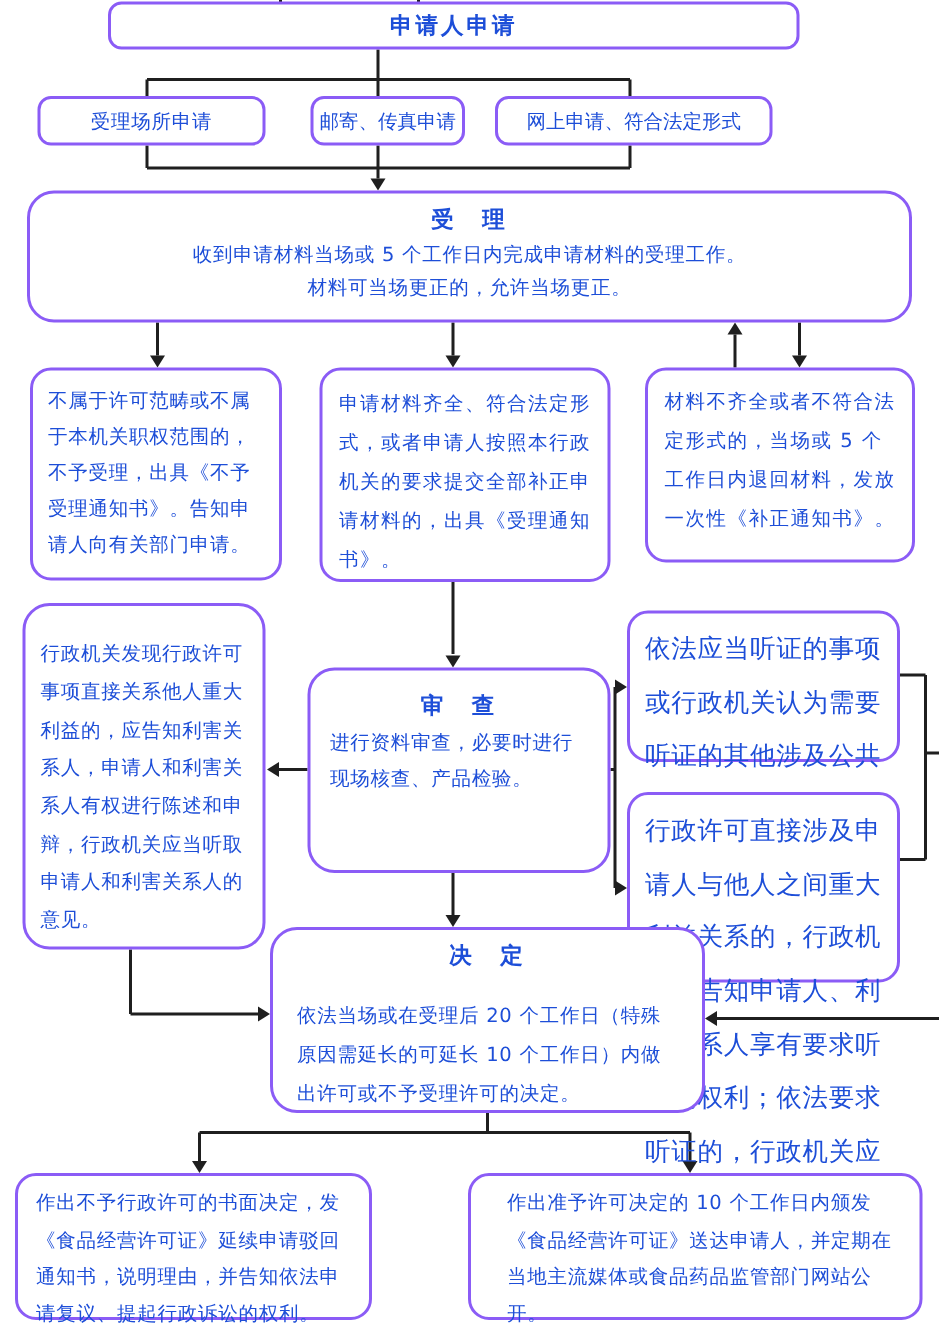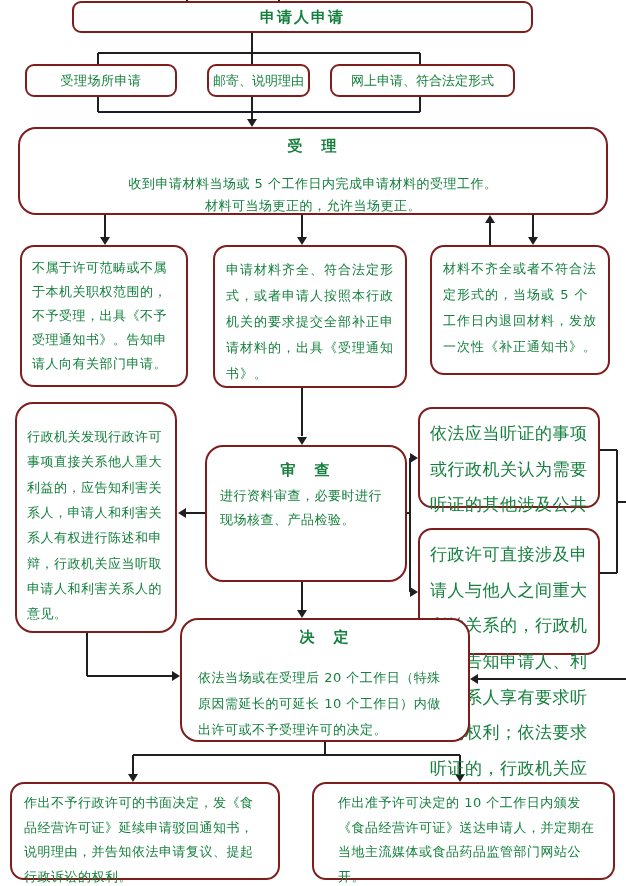--- a/index.html
+++ b/index.html
@@ -2,22 +2,22 @@
 <html><head>
 <meta charset="utf-8">
 <style>
   html,body{margin:0;padding:0;background:#ffffff;}
   #canvas{
     position:relative;width:626px;height:886px;background:#ffffff;
     overflow:hidden;font-family:"DejaVu Sans",sans-serif;color:#141414;
   }
   #connectors{position:absolute;left:0;top:0;z-index:1;}
   .box{
-    position:absolute;box-sizing:border-box;border:2px solid #7f1d1d;
-    background:#ffffff;z-index:2;color:#15803d;
+    position:absolute;box-sizing:border-box;border:2px solid #8b5cf6;
+    background:#ffffff;z-index:2;color:#1d4ed8;
   }
   .rounded-sm{border-radius:9px;}
   .rounded-md{border-radius:14px;}
   .rounded-lg{border-radius:18px;}
   .center{display:flex;align-items:center;justify-content:center;text-align:center;}
   .boxtitle{font-weight:bold;font-size:15px;letter-spacing:2px;text-align:center;}
   .bodytext{font-size:13px;letter-spacing:0.5px;text-align:left;}
   .smalltext{font-size:17px;letter-spacing:0.5px;text-align:left;}
   .centertext{text-align:center;}
 </style>
@@ -72,29 +72,29 @@
   </svg>
 
   <div class="box rounded-sm center" style="left:72px;top:1px;width:461px;height:32px;">
     <span class="boxtitle" style="font-size:15px;">申请人申请</span>
   </div>
 
   <div class="box rounded-sm center" style="left:25px;top:64px;width:152px;height:33px;">
     <span class="bodytext centertext">受理场所申请</span>
   </div>
   <div class="box rounded-sm center" style="left:207px;top:64px;width:103px;height:33px;">
-    <span class="bodytext centertext" style="letter-spacing:0;">邮寄、说明理由</span>
+    <span class="bodytext centertext" style="letter-spacing:0;">邮寄、传真申请</span>
   </div>
   <div class="box rounded-sm center" style="left:330px;top:64px;width:185px;height:33px;">
     <span class="bodytext centertext" style="letter-spacing:0;">网上申请、符合法定形式</span>
   </div>
 
   <div class="box rounded-lg" style="left:18px;top:127px;width:590px;height:88px;padding-top:8px;">
     <div class="boxtitle">受　理</div>
-    <div class="bodytext centertext" style="margin-top:17px;line-height:1.7;">收到申请材料当场或 5 个工作日内完成申请材料的受理工作。</div>
+    <div class="bodytext centertext" style="margin-top:4px;line-height:1.7;">收到申请材料当场或 5 个工作日内完成申请材料的受理工作。</div>
     <div class="bodytext centertext" style="line-height:1.7;">材料可当场更正的，允许当场更正。</div>
   </div>
 
   <div class="box rounded-md" style="left:20px;top:245px;width:168px;height:142px;padding:9px 10px;">
     <div class="bodytext" style="line-height:1.85;">不属于许可范畴或不属于本机关职权范围的，不予受理，出具《不予受理通知书》。告知申请人向有关部门申请。</div>
   </div>
 
   <div class="box rounded-md" style="left:213px;top:245px;width:194px;height:143px;padding:10px 11px;">
     <div class="bodytext" style="line-height:2.0;letter-spacing:1px;">申请材料齐全、符合法定形式，或者申请人按照本行政机关的要求提交全部补正申请材料的，出具《受理通知书》。</div>
   </div>
@@ -118,21 +118,21 @@
 
   <div class="box rounded-md" style="left:418px;top:528px;width:182px;height:127px;padding:7px 10px;">
     <div class="smalltext" style="line-height:2.1;">行政许可直接涉及申请人与他人之间重大利益关系的，行政机关应告知申请人、利害关系人享有要求听证的权利；依法要求听证的，行政机关应当组织听证。</div>
   </div>
 
   <div class="box rounded-lg" style="left:180px;top:618px;width:290px;height:124px;padding-top:8px;">
     <div class="boxtitle">决　定</div>
     <div class="bodytext" style="margin-top:18px;padding:0 16px;line-height:2.0;">依法当场或在受理后 20 个工作日（特殊原因需延长的可延长 10 个工作日）内做出许可或不予受理许可的决定。</div>
   </div>
 
-  <div class="box rounded-md" style="left:10px;top:782px;width:270px;height:98px;padding:7px 12px;">
+  <div class="box rounded-md" style="left:10px;top:782px;width:238px;height:98px;padding:7px 12px;">
     <div class="bodytext" style="line-height:1.9;">作出不予行政许可的书面决定，发《食品经营许可证》延续申请驳回通知书，说明理由，并告知依法申请复议、提起行政诉讼的权利。</div>
   </div>
 
   <div class="box rounded-md" style="left:312px;top:782px;width:303px;height:98px;padding:7px 12px;">
     <div class="bodytext" style="line-height:1.9;margin-left:12px;">作出准予许可决定的 10 个工作日内颁发《食品经营许可证》送达申请人，并定期在当地主流媒体或食品药品监管部门网站公开。</div>
   </div>
 
 </div>
 
 </body></html>

